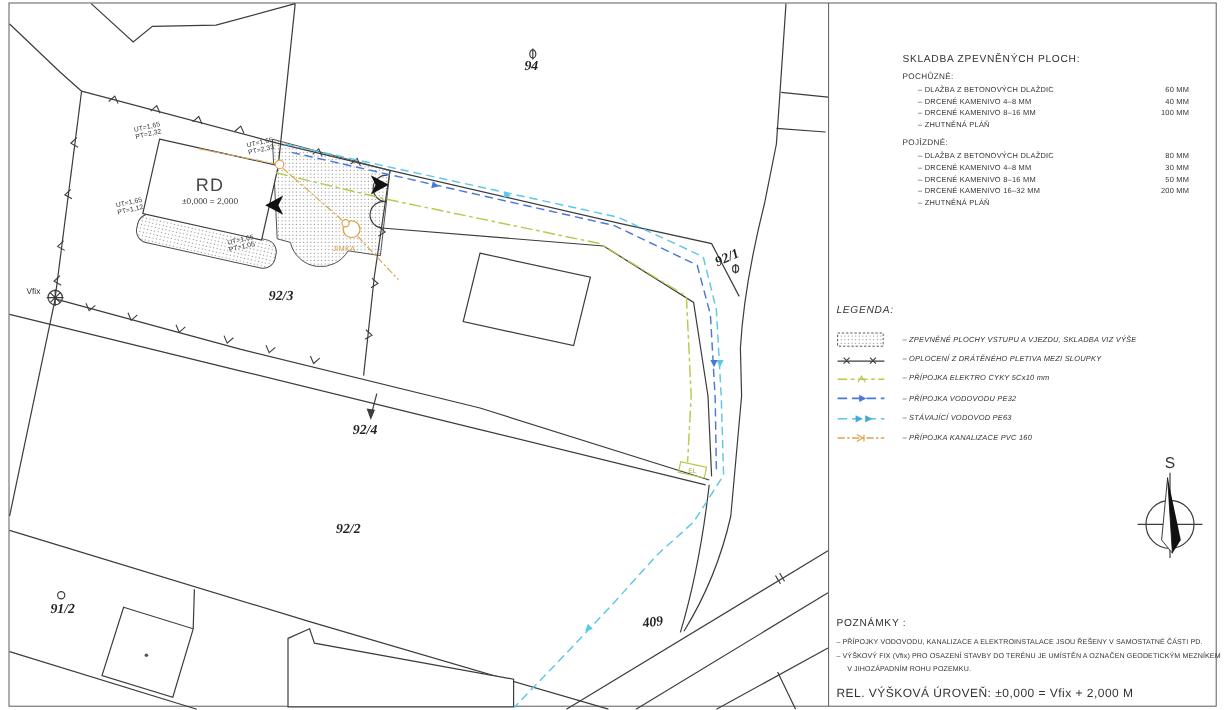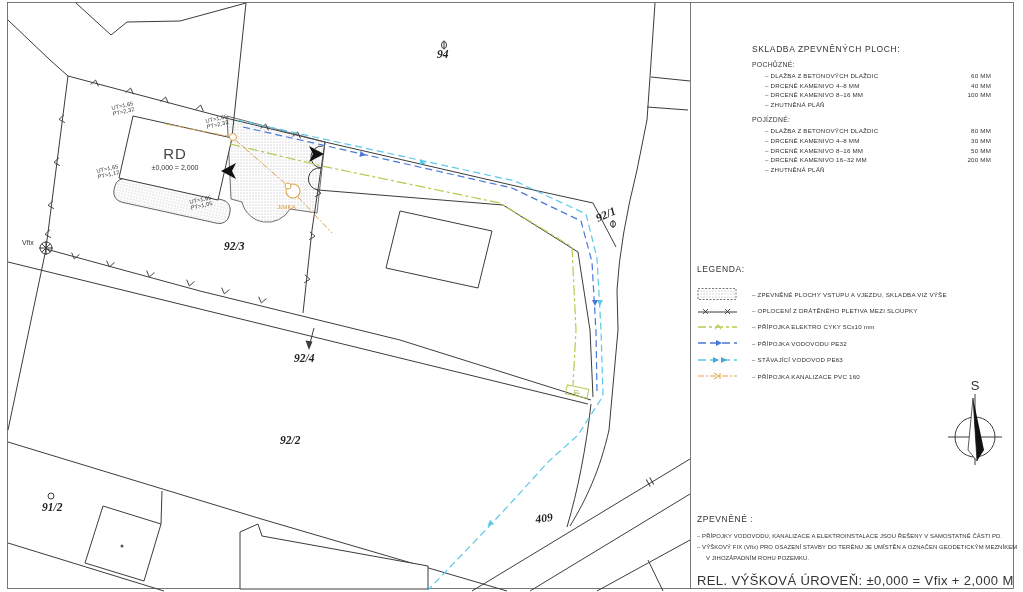--- a/index.html
+++ b/index.html
@@ -6,30 +6,30 @@
   .sheet{position:relative;width:1023px;height:592px;background:#fff;overflow:hidden;
          font-family:"Liberation Sans",sans-serif;color:#333;}
   .plan-svg{position:absolute;left:0;top:0;}
   
   .panel{position:absolute;left:691px;top:2px;width:322px;height:587px;}
   .blk-title{font-size:8.5px;letter-spacing:.6px;color:#333;}
   .sec-head{font-size:6.8px;letter-spacing:.3px;margin:7px 0 3px 0;}
   .mat-row{display:flex;font-size:6.2px;letter-spacing:.2px;line-height:9.6px;padding-left:13px;width:226px;}
   .mat-row .val{margin-left:auto;}
   .skladba{position:absolute;left:61px;top:14px;margin-top:28px;}
-  .legend{position:absolute;left:6px;top:262px;}
+  .legend{position:absolute;left:6px;top:251px;font-style:italic;}
   .leg-row{display:flex;align-items:center;height:16.4px;}
   .leg-sym{width:46px;margin-right:9px;flex:0 0 auto;}
   .leg-label{font-size:6.2px;letter-spacing:.2px;white-space:nowrap;}
   .legend .blk-title{margin-bottom:12px;}
   .notes{position:absolute;left:6px;top:512px;}
   .notes .blk-title{margin-bottom:7px;}
   .note-line{font-size:5.9px;letter-spacing:.1px;line-height:10.8px;white-space:nowrap;}
   .note-indent{padding-left:9px;}
-  .rel-line{position:absolute;left:6px;top:571px;font-size:13px;letter-spacing:.4px;white-space:nowrap;}
+  .rel-line{position:absolute;left:6px;top:571px;font-size:10px;letter-spacing:.4px;white-space:nowrap;}
   
   .ln{stroke:#3c3c3c;stroke-width:1;fill:none;}
   .ln-thin{stroke:#555;stroke-width:.8;fill:none;}
   .bld{stroke:#3c3c3c;stroke-width:1;fill:#fff;}
   .hatch{stroke:#4a4a4a;stroke-width:.8;fill:url(#dots);}
   .u-cyan{stroke:#5bc8e8;stroke-width:1.2;fill:none;stroke-dasharray:7 4;}
   .u-blue{stroke:#4a78d8;stroke-width:1.2;fill:none;stroke-dasharray:7 4;}
   .u-green{stroke:#b2cc4e;stroke-width:1.2;fill:none;stroke-dasharray:10 3 3 3;}
   .u-orange{stroke:#dda44c;stroke-width:1;fill:none;stroke-dasharray:6 2 2 2;}
   .parcel-lbl{font-family:"Liberation Serif",serif;font-style:italic;font-weight:700;
@@ -301,21 +301,21 @@
     <div class="leg-row">
       <svg class="leg-sym" width="46" height="14">
         <line x1="1" y1="7" x2="40" y2="7" stroke="#dda44c" stroke-width="1.2" stroke-dasharray="6 2 2 2"></line>
         <path d="M17,4 L22,7 L17,10 M23,4 L23,10" stroke="#dda44c" stroke-width="1" fill="none"></path>
       </svg>
       <span class="leg-label">–  PŘÍPOJKA KANALIZACE PVC 160</span>
     </div>
   </div>
 
   <div class="notes">
-    <div class="blk-title">ZPEVNĚNÉ :</div>
+    <div class="blk-title">POZNÁMKY :</div>
     <div class="note-line">–  PŘÍPOJKY VODOVODU, KANALIZACE A ELEKTROINSTALACE JSOU ŘEŠENY V SAMOSTATNÉ ČÁSTI PD.</div>
     <div class="note-line">–  VÝŠKOVÝ FIX (Vfix) PRO OSAZENÍ STAVBY DO TERÉNU JE UMÍSTĚN A OZNAČEN GEODETICKÝM MEZNÍKEM</div>
     <div class="note-line note-indent">V JIHOZÁPADNÍM ROHU POZEMKU.</div>
   </div>
 
   <div class="rel-line">REL. VÝŠKOVÁ ÚROVEŇ: ±0,000  =  Vfix + 2,000 M</div>
 </div>
 
 </div>
 

